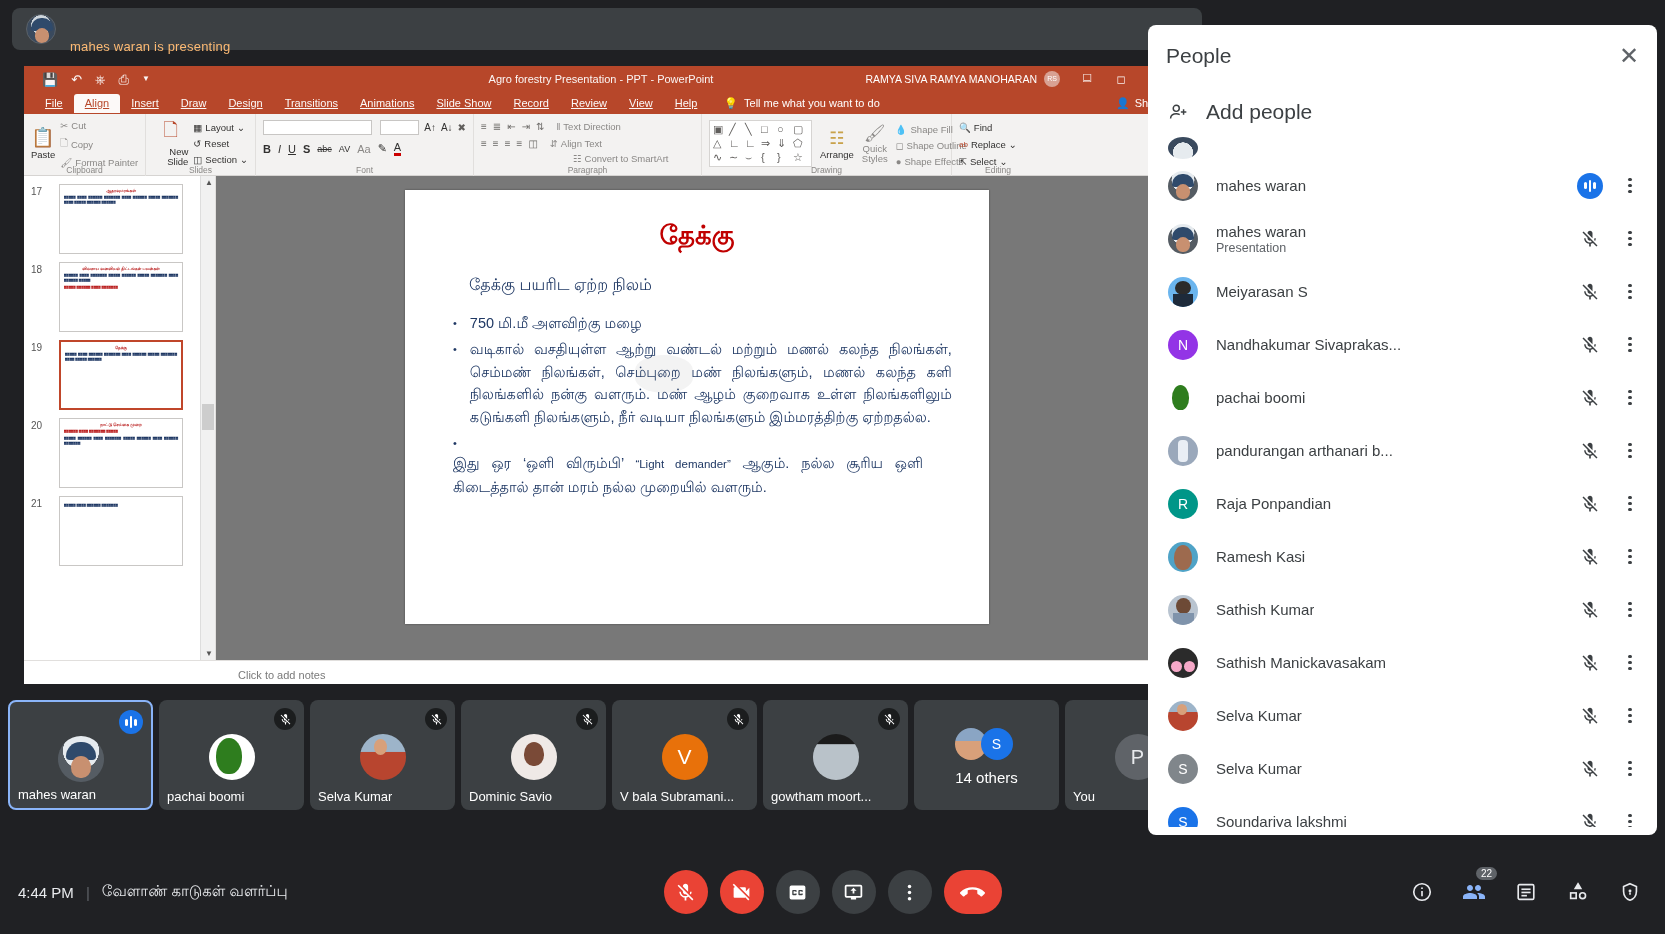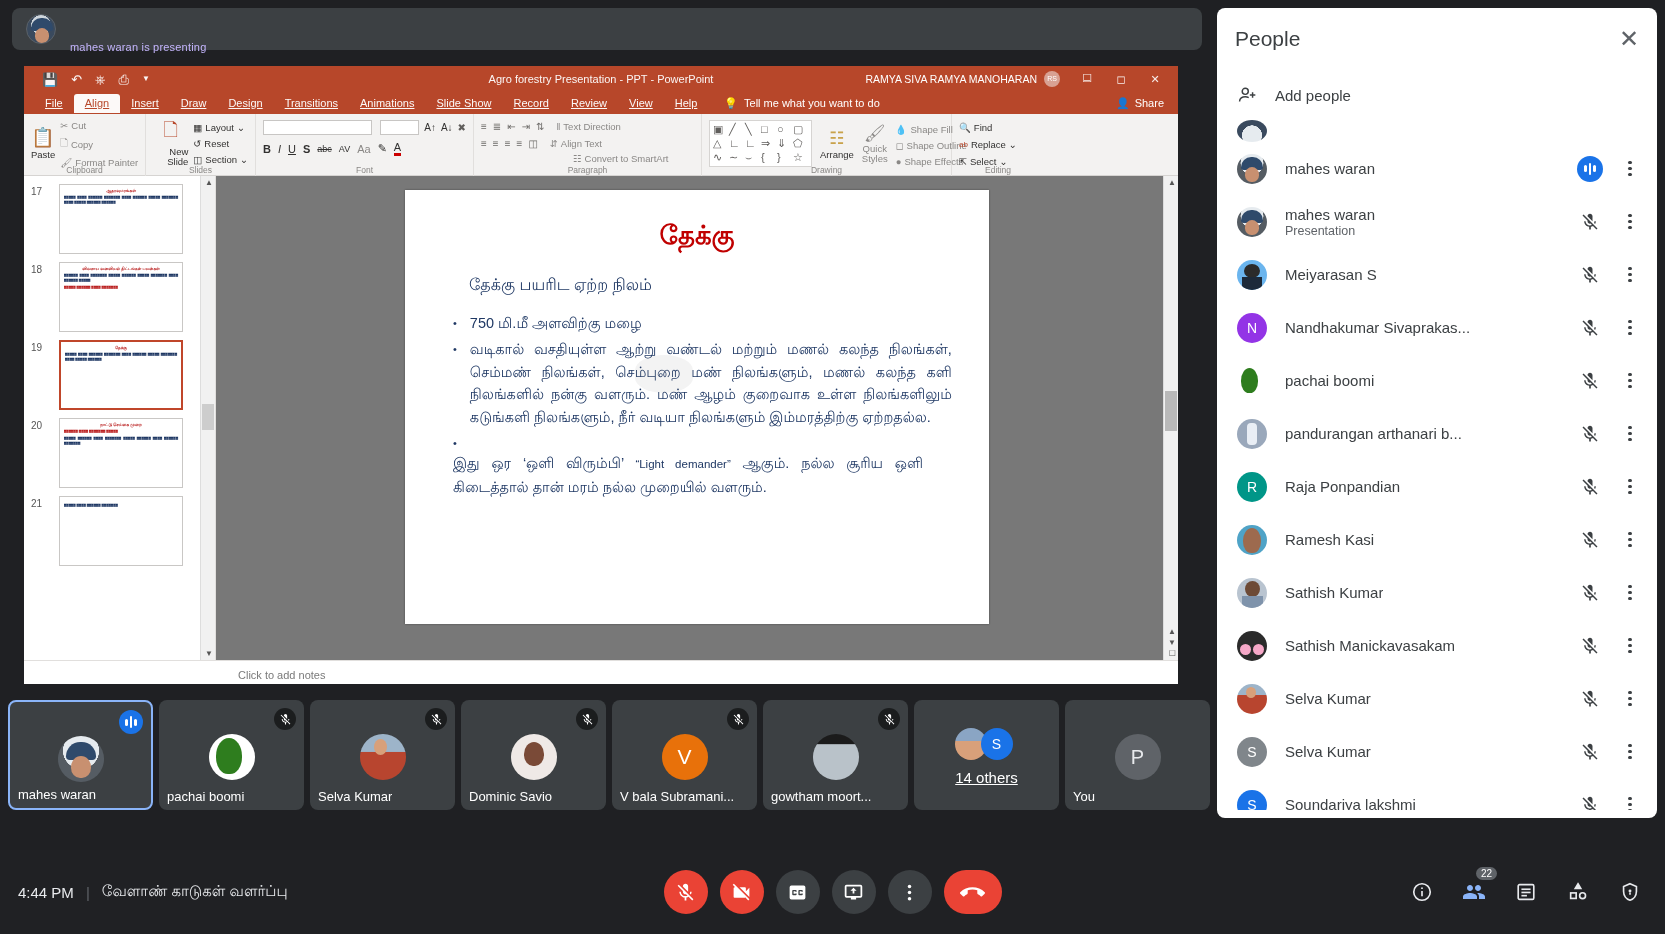--- a/index.html
+++ b/index.html
@@ -23,21 +23,21 @@
     border: 1px solid #5a6168; overflow:hidden; position:relative; flex:none;
   }
   .presenting-avatar::before{
     content:""; position:absolute; left:4px; top:3px; width:22px; height:13px;
     border-radius:11px 11px 3px 3px; background:#2f4a6b;
   }
   .presenting-avatar::after{
     content:""; position:absolute; left:8px; top:13px; width:14px; height:15px;
     border-radius:50% 50% 45% 45%; background:#c89070;
   }
-  .presenting-text { color: #c4b5fd; font-size: 11px; letter-spacing: .2px; margin-top: 35px; }
+  .presenting-text { color: #fdba74; font-size: 13px; letter-spacing: .2px; margin-top: 35px; }
 
   
   .ppt {
     position: absolute; left: 24px; top: 66px; width: 1154px; height: 618px;
     background: #fff; overflow: hidden;
   }
   .ppt-titlebar {
     height: 26px; background: #b7472a; display:flex; align-items:center;
     position: relative; color: #fff;
   }
@@ -132,47 +132,47 @@
   .tile-av { position:absolute; left:50%; top:34px; transform:translateX(-50%);
              width:46px; height:46px; border-radius:50%; overflow:hidden; }
   .tile-mute { position:absolute; right:8px; top:8px; width:22px; height:22px; border-radius:50%;
                background:rgba(0,0,0,.55); display:flex; align-items:center; justify-content:center;}
   .tile-speak { position:absolute; right:8px; top:8px; width:24px; height:24px; border-radius:50%;
                 background:#1a73e8; display:flex; align-items:center; justify-content:center; gap:2px;}
   .bar { width:2.5px; background:#fff; border-radius:2px;}
   .others-av { position:absolute; left:50%; top:28px; transform:translateX(-50%); display:flex;}
   .others-av div { width:32px; height:32px; border-radius:50%; margin-left:-6px; }
   .others-label { position:absolute; left:0; right:0; bottom:24px; text-align:center; color:#fff;
-                  font-size:15px;text-decoration:underline; }
+                  font-size:15px; }
 
   
   .bottombar { position:absolute; left:0; bottom:0; width:1665px; height:84px; background:#202124;
                display:flex; align-items:center; }
   .meetinfo { color:#e8eaed; font-size:15px; padding-left:18px; display:flex; gap:12px; align-items:center;}
   .meetinfo .sep { color:#5f6368; }
   .centerctl { position:absolute; left:50%; transform:translateX(-50%); display:flex; gap:12px; align-items:center;}
   .cbtn { width:44px; height:44px; border-radius:50%; background:#3c4043; display:flex;
           align-items:center; justify-content:center; color:#fff; }
   .cbtn.red { background:#ea4335; }
   .cbtn.hangup { width:58px; height:44px; border-radius:22px; background:#ea4335; }
   .rightctl { position:absolute; right:22px; display:flex; gap:26px; align-items:center; }
   .ricon { position:relative; width:26px; height:26px; display:flex; align-items:center;
            justify-content:center; color:#e8eaed;}
   .ricon.active { color:#8ab4f8; }
   .badge { position:absolute; right:-10px; top:-12px; background:#5f6368; color:#fff; font-size:10px;
            border-radius:8px; padding:1px 5px; }
 
   
-  .people { position:absolute; right:8px; top:8px; width:440px; height:810px; background:#fff;
+  .people { position:absolute; right:8px; top:25px; width:509px; height:810px; background:#fff;
             border-radius:8px; overflow:hidden; }
   .people-head { height:62px; display:flex; align-items:center; padding:0 18px; }
   .people-title { font-size:21px; color:#3c4043; }
   .people-close { margin-left:auto; font-size:24px; color:#5f6368; cursor:pointer; }
   .addpeople { height:50px; display:flex; align-items:center; gap:16px; padding-left:20px;
-               font-size:15px; color:#3c4043;}
+               font-size:21px; color:#3c4043;}
   .plist { height: 690px; overflow:hidden; position:relative; }
   .prow { height:53px; display:flex; align-items:center; padding:0 14px 0 20px; }
   .pav { width:30px; height:30px; border-radius:50%; flex:none; overflow:hidden; color:#fff;
          font-size:14px; display:flex; align-items:center; justify-content:center;}
   .pname { margin-left:18px; font-size:15px; color:#3c4043; max-width:235px;
            overflow:hidden; white-space:nowrap; text-overflow:ellipsis; line-height:1.2;}
   .psub { font-size:12.5px; color:#5f6368; }
   .pmic { margin-left:auto; width:26px; display:flex; align-items:center; justify-content:center; color:#3c4043;}
   .pspeak { margin-left:auto; width:26px; height:26px; border-radius:50%; background:#1a73e8;
             display:flex; align-items:center; justify-content:center; gap:2px;}

